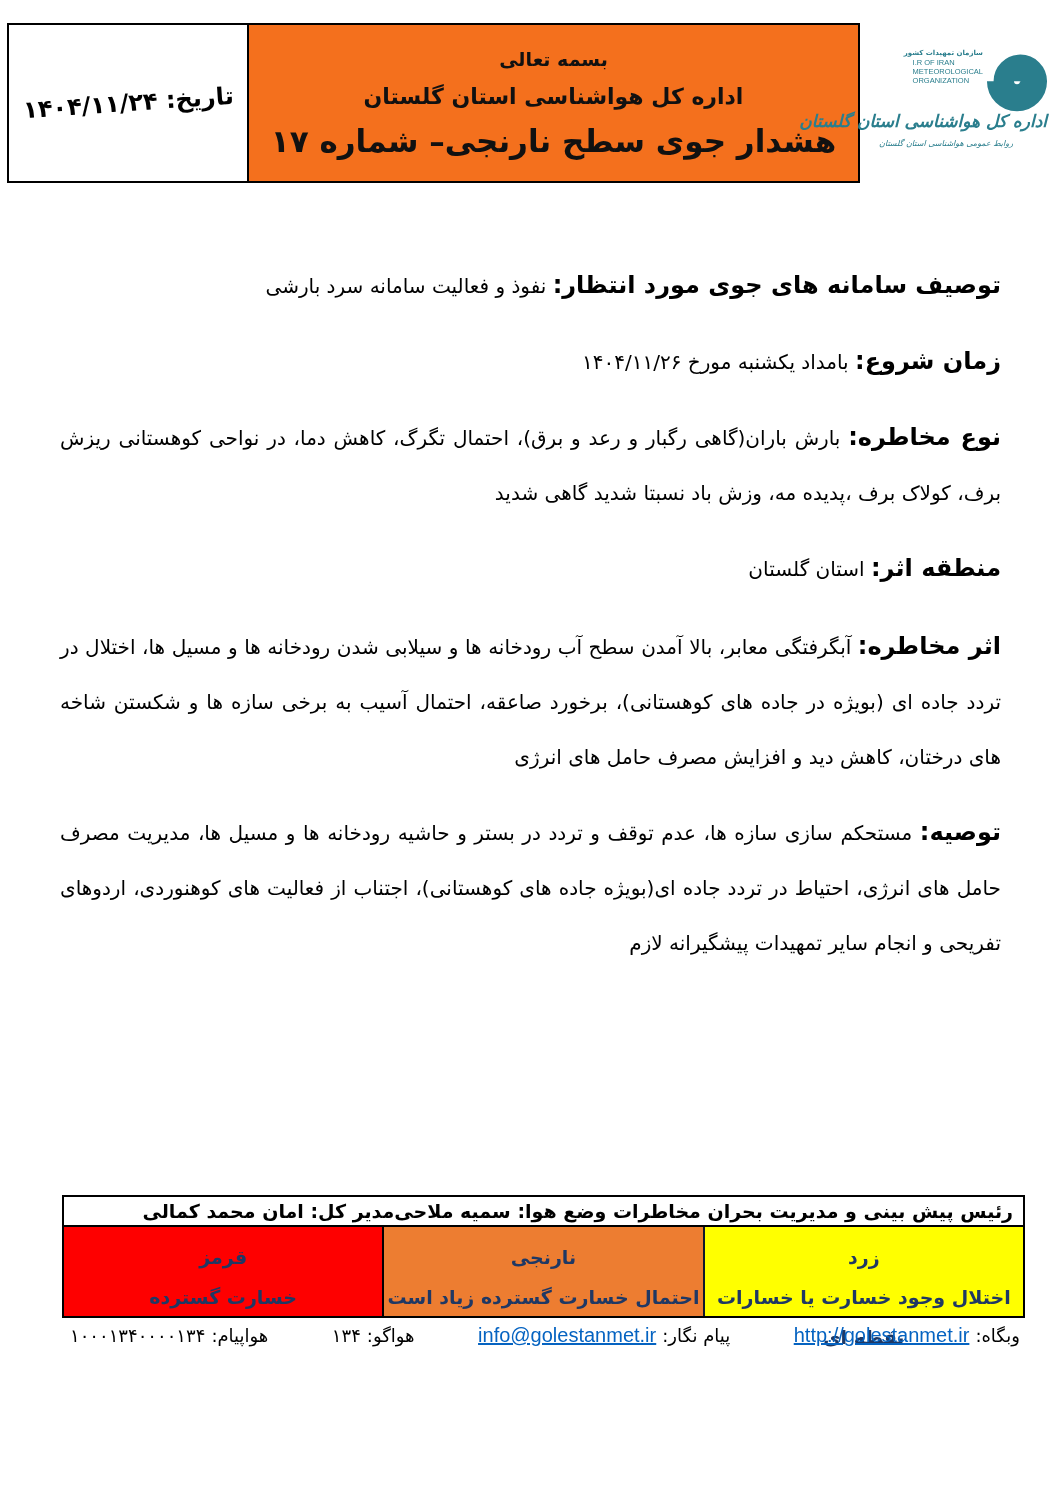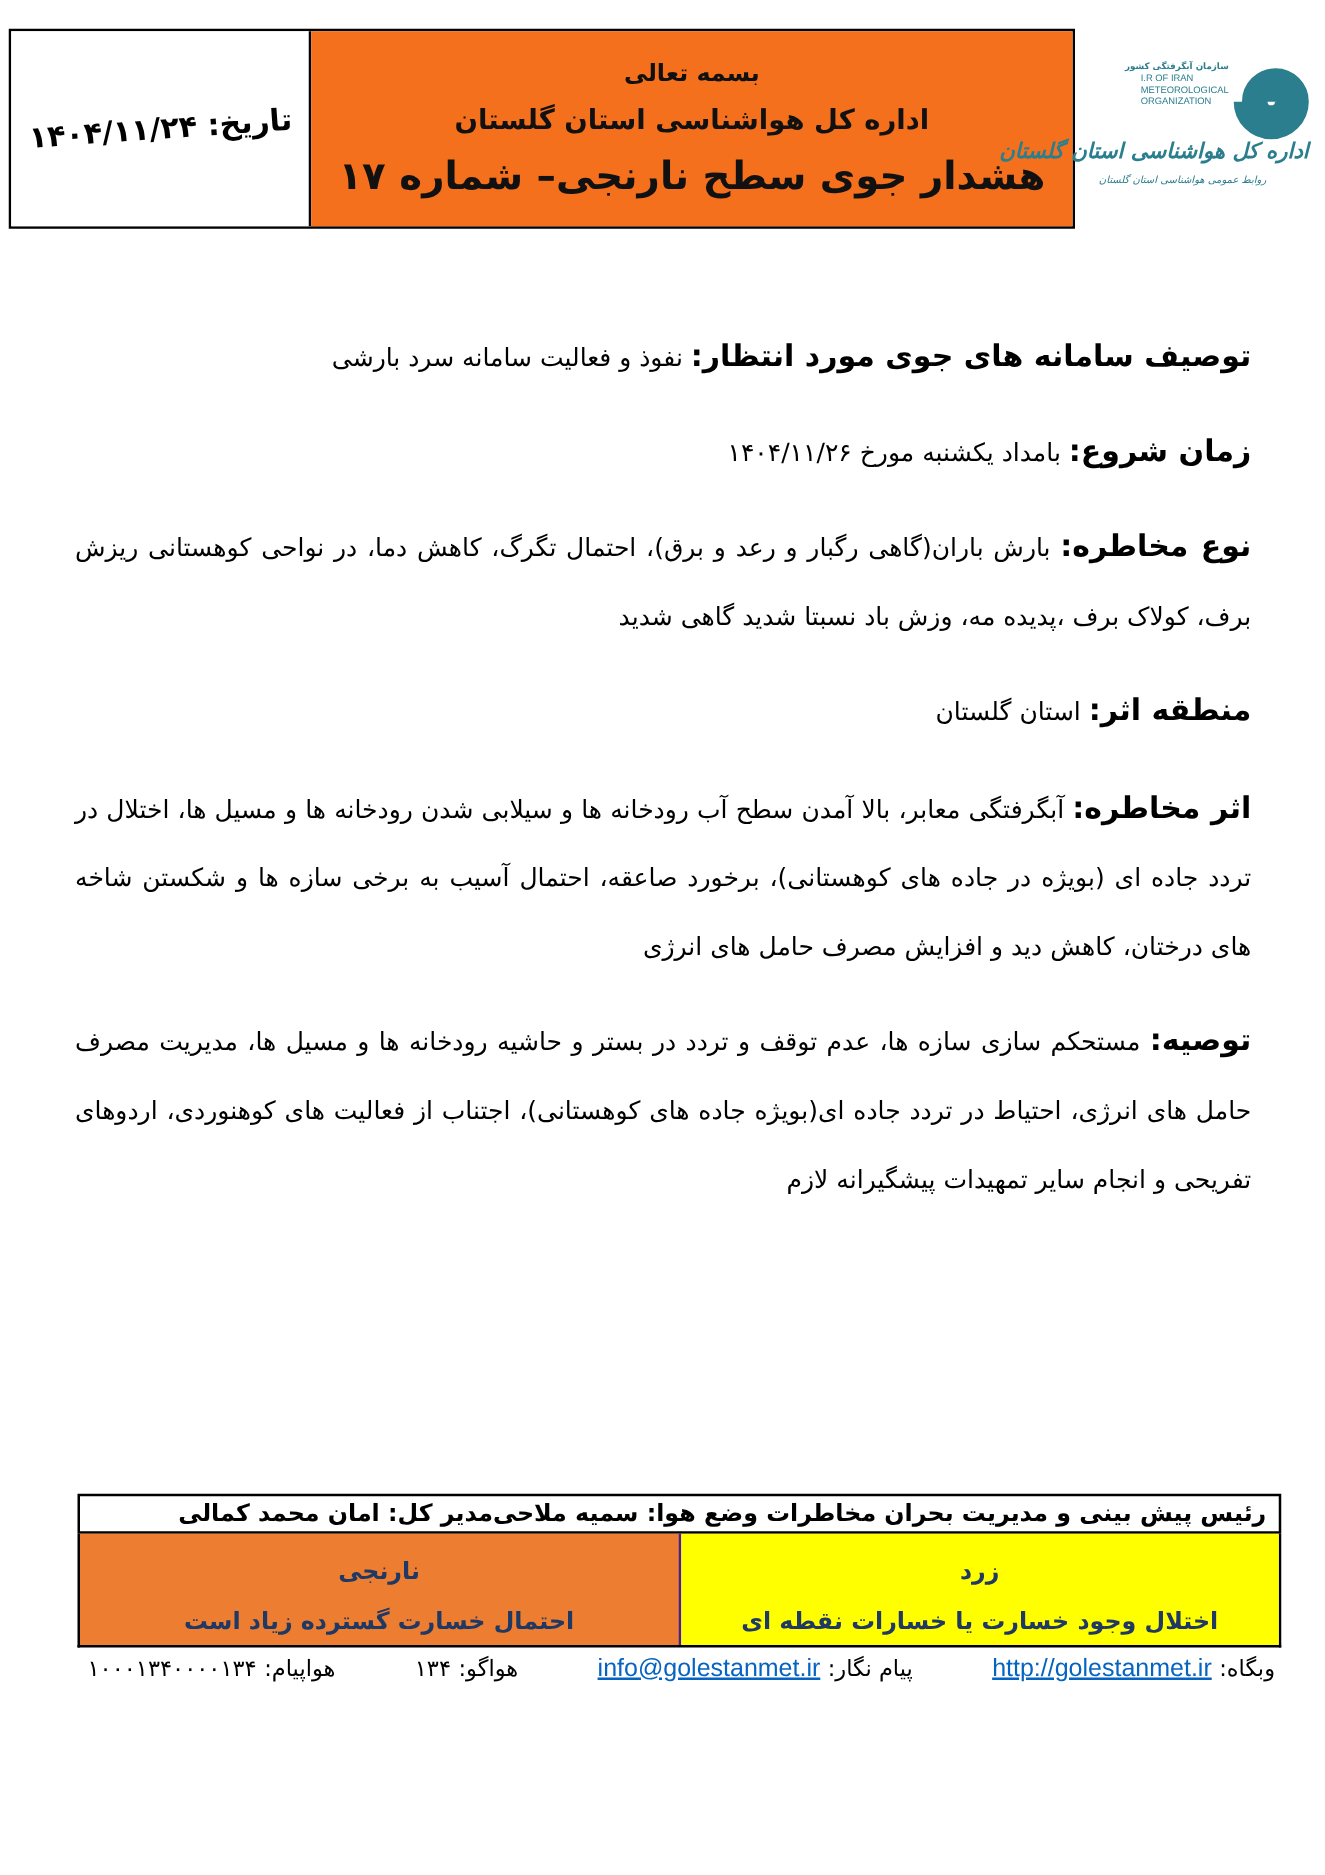--- a/index.html
+++ b/index.html
@@ -58,21 +58,21 @@
   }
   .levels-row {
     position:absolute; top:1227px; left:62px; width:963px; height:91px;
     display:flex; direction:ltr; border:2px solid #000; border-top:none;
   }
   .level-cell {
     flex:1; direction:rtl; text-align:center; padding-top:10px;
     font-weight:bold; font-size:19px; color:#1f3864; line-height:40px;
   }
   .level-red    { background:#fe0000; border-right:2px solid #000; }
-  .level-orange { background:#ed7d31; border-right:2px solid #4c1d95; }
+  .level-orange { background:#ed7d31; border-right:2px solid #0f172a; }
   .level-yellow { background:#ffff00; }
 
   
   .footer {
     position:absolute; top:1324px; left:70px; width:950px;
     display:flex; direction:rtl; justify-content:space-between; align-items:baseline;
     font-size:18px; color:#000; white-space:nowrap;
   }
   .footer .grp { display:flex; direction:rtl; gap:6px; align-items:baseline; }
   .footer a {
@@ -93,21 +93,21 @@
       <div class="title-line1">بسمه تعالی</div>
       <div class="title-line2">اداره کل هواشناسی استان گلستان</div>
       <div class="title-line3">هشدار جوی سطح نارنجی– شماره ۱۷</div>
     </div>
   </div>
 
   <div class="logo-cell">
     <svg class="logo-spiral" width="66" height="66" viewBox="0 0 100 100">
       <path d="M 50 52 a 5 5 0 0 1 10 0 a 10 10 0 0 1 -20 0 a 15 15 0 0 1 30 0 a 20 20 0 0 1 -40 0 a 25 25 0 0 1 50 0 a 30 30 0 0 1 -60 0 a 35 35 0 0 1 70 0 a 40 40 0 0 1 -80 0" fill="none" stroke="#2a7e8d" stroke-width="11" stroke-linecap="butt"></path>
     </svg>
-    <div class="logo-top-fa">سازمان آبگرفتگی کشور</div>
+    <div class="logo-top-fa">سازمان تمهیدات کشور</div>
     <div class="logo-en">
       <div>I.R OF IRAN</div>
       <div>METEOROLOGICAL</div>
       <div>ORGANIZATION</div>
     </div>
     <div class="logo-callig">اداره کل هواشناسی استان گلستان</div>
     <div class="logo-sub">روابط عمومی هواشناسی استان گلستان</div>
   </div>
 
   <div class="doc-body">
@@ -130,20 +130,24 @@
       <span class="lbl">توصیه:</span><span> مستحکم سازی سازه ها، عدم توقف و تردد در بستر و حاشیه رودخانه ها و مسیل ها، مدیریت مصرف حامل های انرژی، احتیاط در تردد جاده ای(بویژه جاده های کوهستانی)، اجتناب از فعالیت های کوهنوردی، اردوهای تفریحی و انجام سایر تمهیدات پیشگیرانه لازم</span>
     </div>
   </div>
 
   <div class="sig-row">
     <span>رئیس پیش بینی و مدیریت بحران مخاطرات وضع هوا: سمیه ملاحی</span>
     <span>مدیر کل: امان محمد کمالی</span>
   </div>
 
   <div class="levels-row">
+    <div class="level-cell level-red">
+      <div>قرمز</div>
+      <div>خسارت گسترده</div>
+    </div>
     <div class="level-cell level-orange">
       <div>نارنجی</div>
       <div>احتمال خسارت گسترده زیاد است</div>
     </div>
     <div class="level-cell level-yellow">
       <div>زرد</div>
       <div>اختلال وجود خسارت یا خسارات نقطه ای</div>
     </div>
   </div>
 

